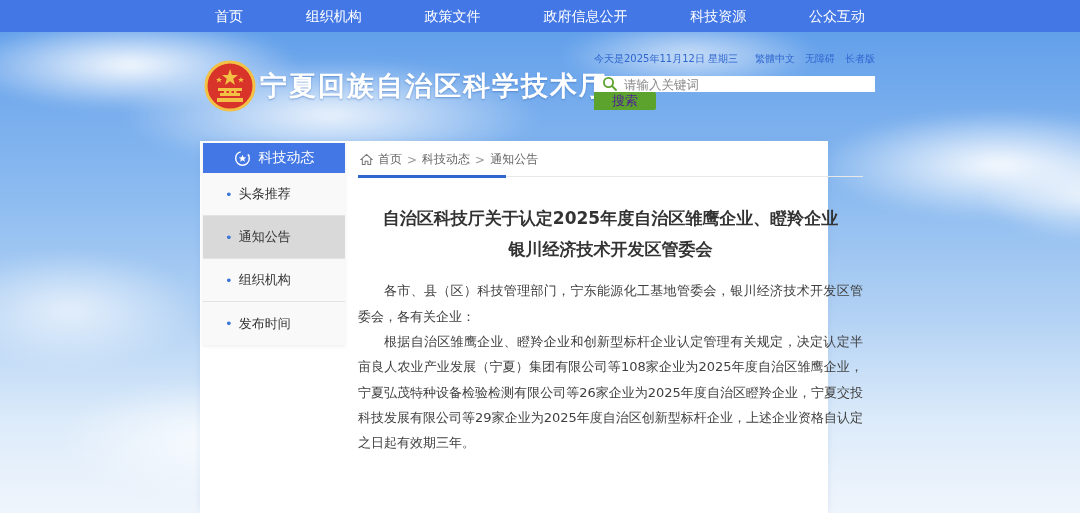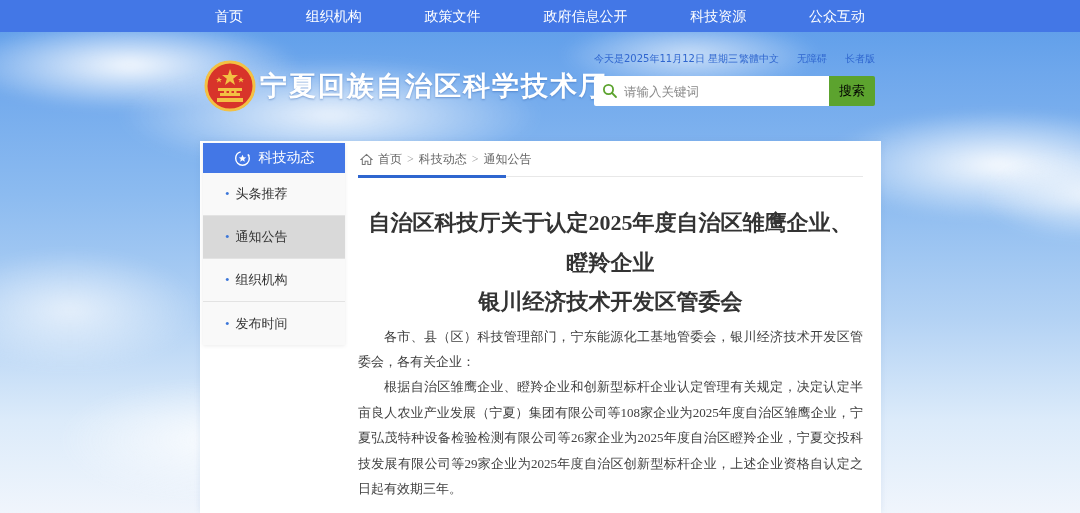--- a/index.html
+++ b/index.html
@@ -43,41 +43,41 @@
   .site-title {
     color:#ffffff; font-size:27px; font-weight:bold; letter-spacing:2px;
     text-shadow:0 1px 2px rgba(40,90,170,.45); white-space:nowrap;
   }
   .site-subtitle {
     color:#f2f7ff; font-size:11px; margin-top:4px; letter-spacing:.5px; word-spacing:6px;
     text-shadow:0 1px 1px rgba(40,90,170,.4); white-space:nowrap;
   }
   .header-right { position:absolute; left:594px; top:52px; width:281px; }
   .date-row { display:flex; justify-content:space-between; font-size:10px; color:#2f66cf; white-space:nowrap; }
-  .quick-links { display:flex; gap:18px;align-items:center; }
+  .quick-links { display:flex; gap:10px;align-items:center; }
   .quick-link { color:#2f66cf; cursor:pointer; }
-  .search-row { margin-top:10px; display:flex; height:30px; }
+  .search-row { margin-top:10px; display:flex; height:30px;flex-direction:column; }
   .search-box {
     flex:1; background:#ffffff; display:flex; align-items:center; padding:0 8px;
     border-radius:2px 0 0 2px;
   }
   .search-input {
     border:none; outline:none; flex:1; font-size:12.5px; color:#333;
     font-family:"DejaVu Sans","Liberation Sans",sans-serif; background:transparent;
   }
   .search-input::placeholder { color:#8a8a8a; }
   .search-btn {
-    width:46px; background:#5ca32e; color:#000000; font-size:13px; border:none; cursor:pointer;
+    width:62px; background:#5ca32e; color:#4c1d95; font-size:13px; border:none; cursor:pointer;
     border-radius:0 2px 2px 0; font-family:inherit;
   }
 
   
   .card {
-    position:absolute; left:200px; top:141px; width:681px; height:372px;
-    background:#ffffff; box-shadow:0 0 6px rgba(100,140,190,.15);font-family:Liberation Serif, serif;
+    position:absolute; left:200px; top:141px; width:628px; height:372px;
+    background:#ffffff; box-shadow:0 0 6px rgba(100,140,190,.15);
   }
 
   
   .sidebar { position:absolute; left:3px; top:2px; width:142px; background:#fdfdfd; box-shadow:0 1px 4px rgba(0,0,0,.08); }
   .sidebar-header {
     height:30px; background:#4377e6; color:#fff; display:flex; align-items:center;
     justify-content:center; gap:8px; font-size:14px;
   }
   .sidebar-items { }
   .side-item {
@@ -96,30 +96,30 @@
     padding:10px 2px 8px 2px; border-bottom:1px solid #e8e8e8; position:relative;
   }
   .breadcrumb::after {
     content:""; position:absolute; left:0; bottom:-2px; width:148px; height:3px; background:#2f66cf;
   }
   .crumb { cursor:pointer; }
   .crumb-sep { color:#999; }
   .home-icon { width:13px; height:13px; display:inline-block; }
 
   .article-title {
-    margin-top:26px; text-align:center; font-size:22px; font-weight:bold; color:#333;
+    margin-top:26px; text-align:center; font-size:17px; font-weight:bold; color:#333;
     line-height:1.8;
   }
   .article-meta {
     margin-top:16px; text-align:center; font-size:12px; color:#666;
     padding-bottom:12px;
   }
   .article-meta span { margin:0 5px; }
 
-  .article-body { margin-top:2px; font-size:13px; color:#404040; line-height:1.95; }
+  .article-body { margin-top:14px; font-size:13px; color:#404040; line-height:1.95; }
   .para { text-indent:2em; text-align:justify; }
 </style>
 </head>
 <body>
 
 <div class="sky">
   <div class="cloud c1"></div>
   <div class="cloud c2"></div>
   <div class="cloud c3"></div>
   <div class="cloud c4"></div>

